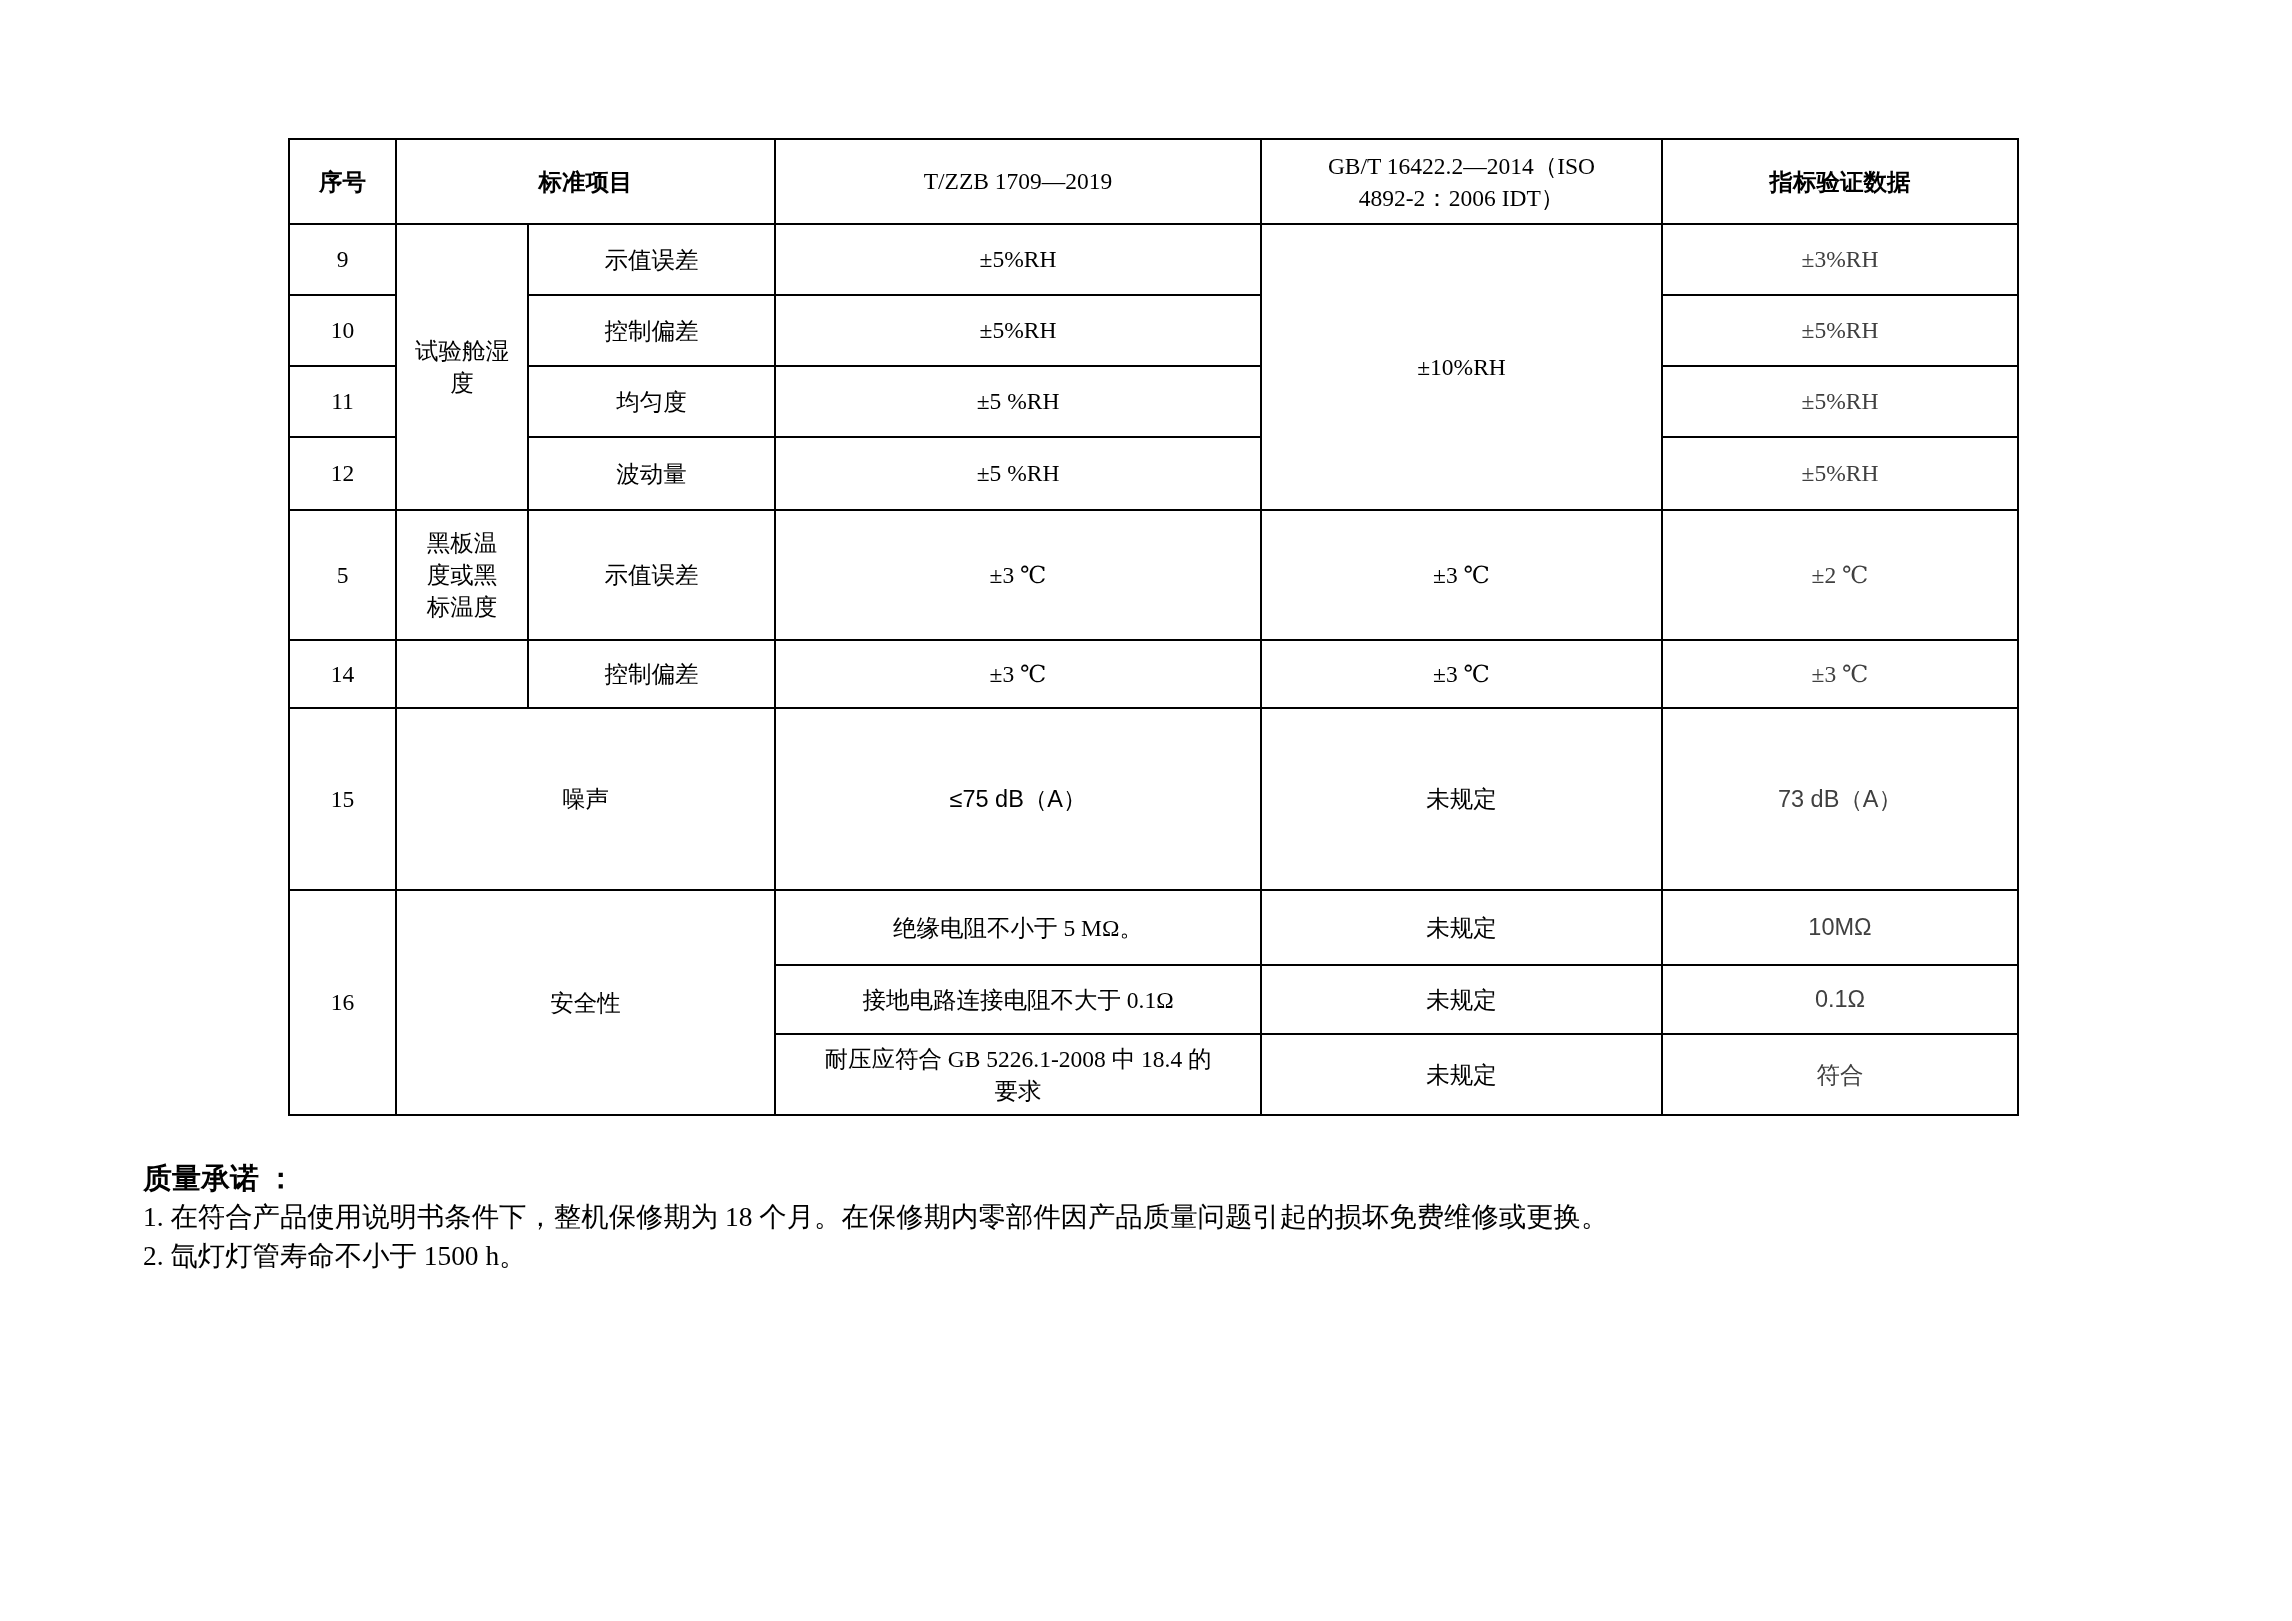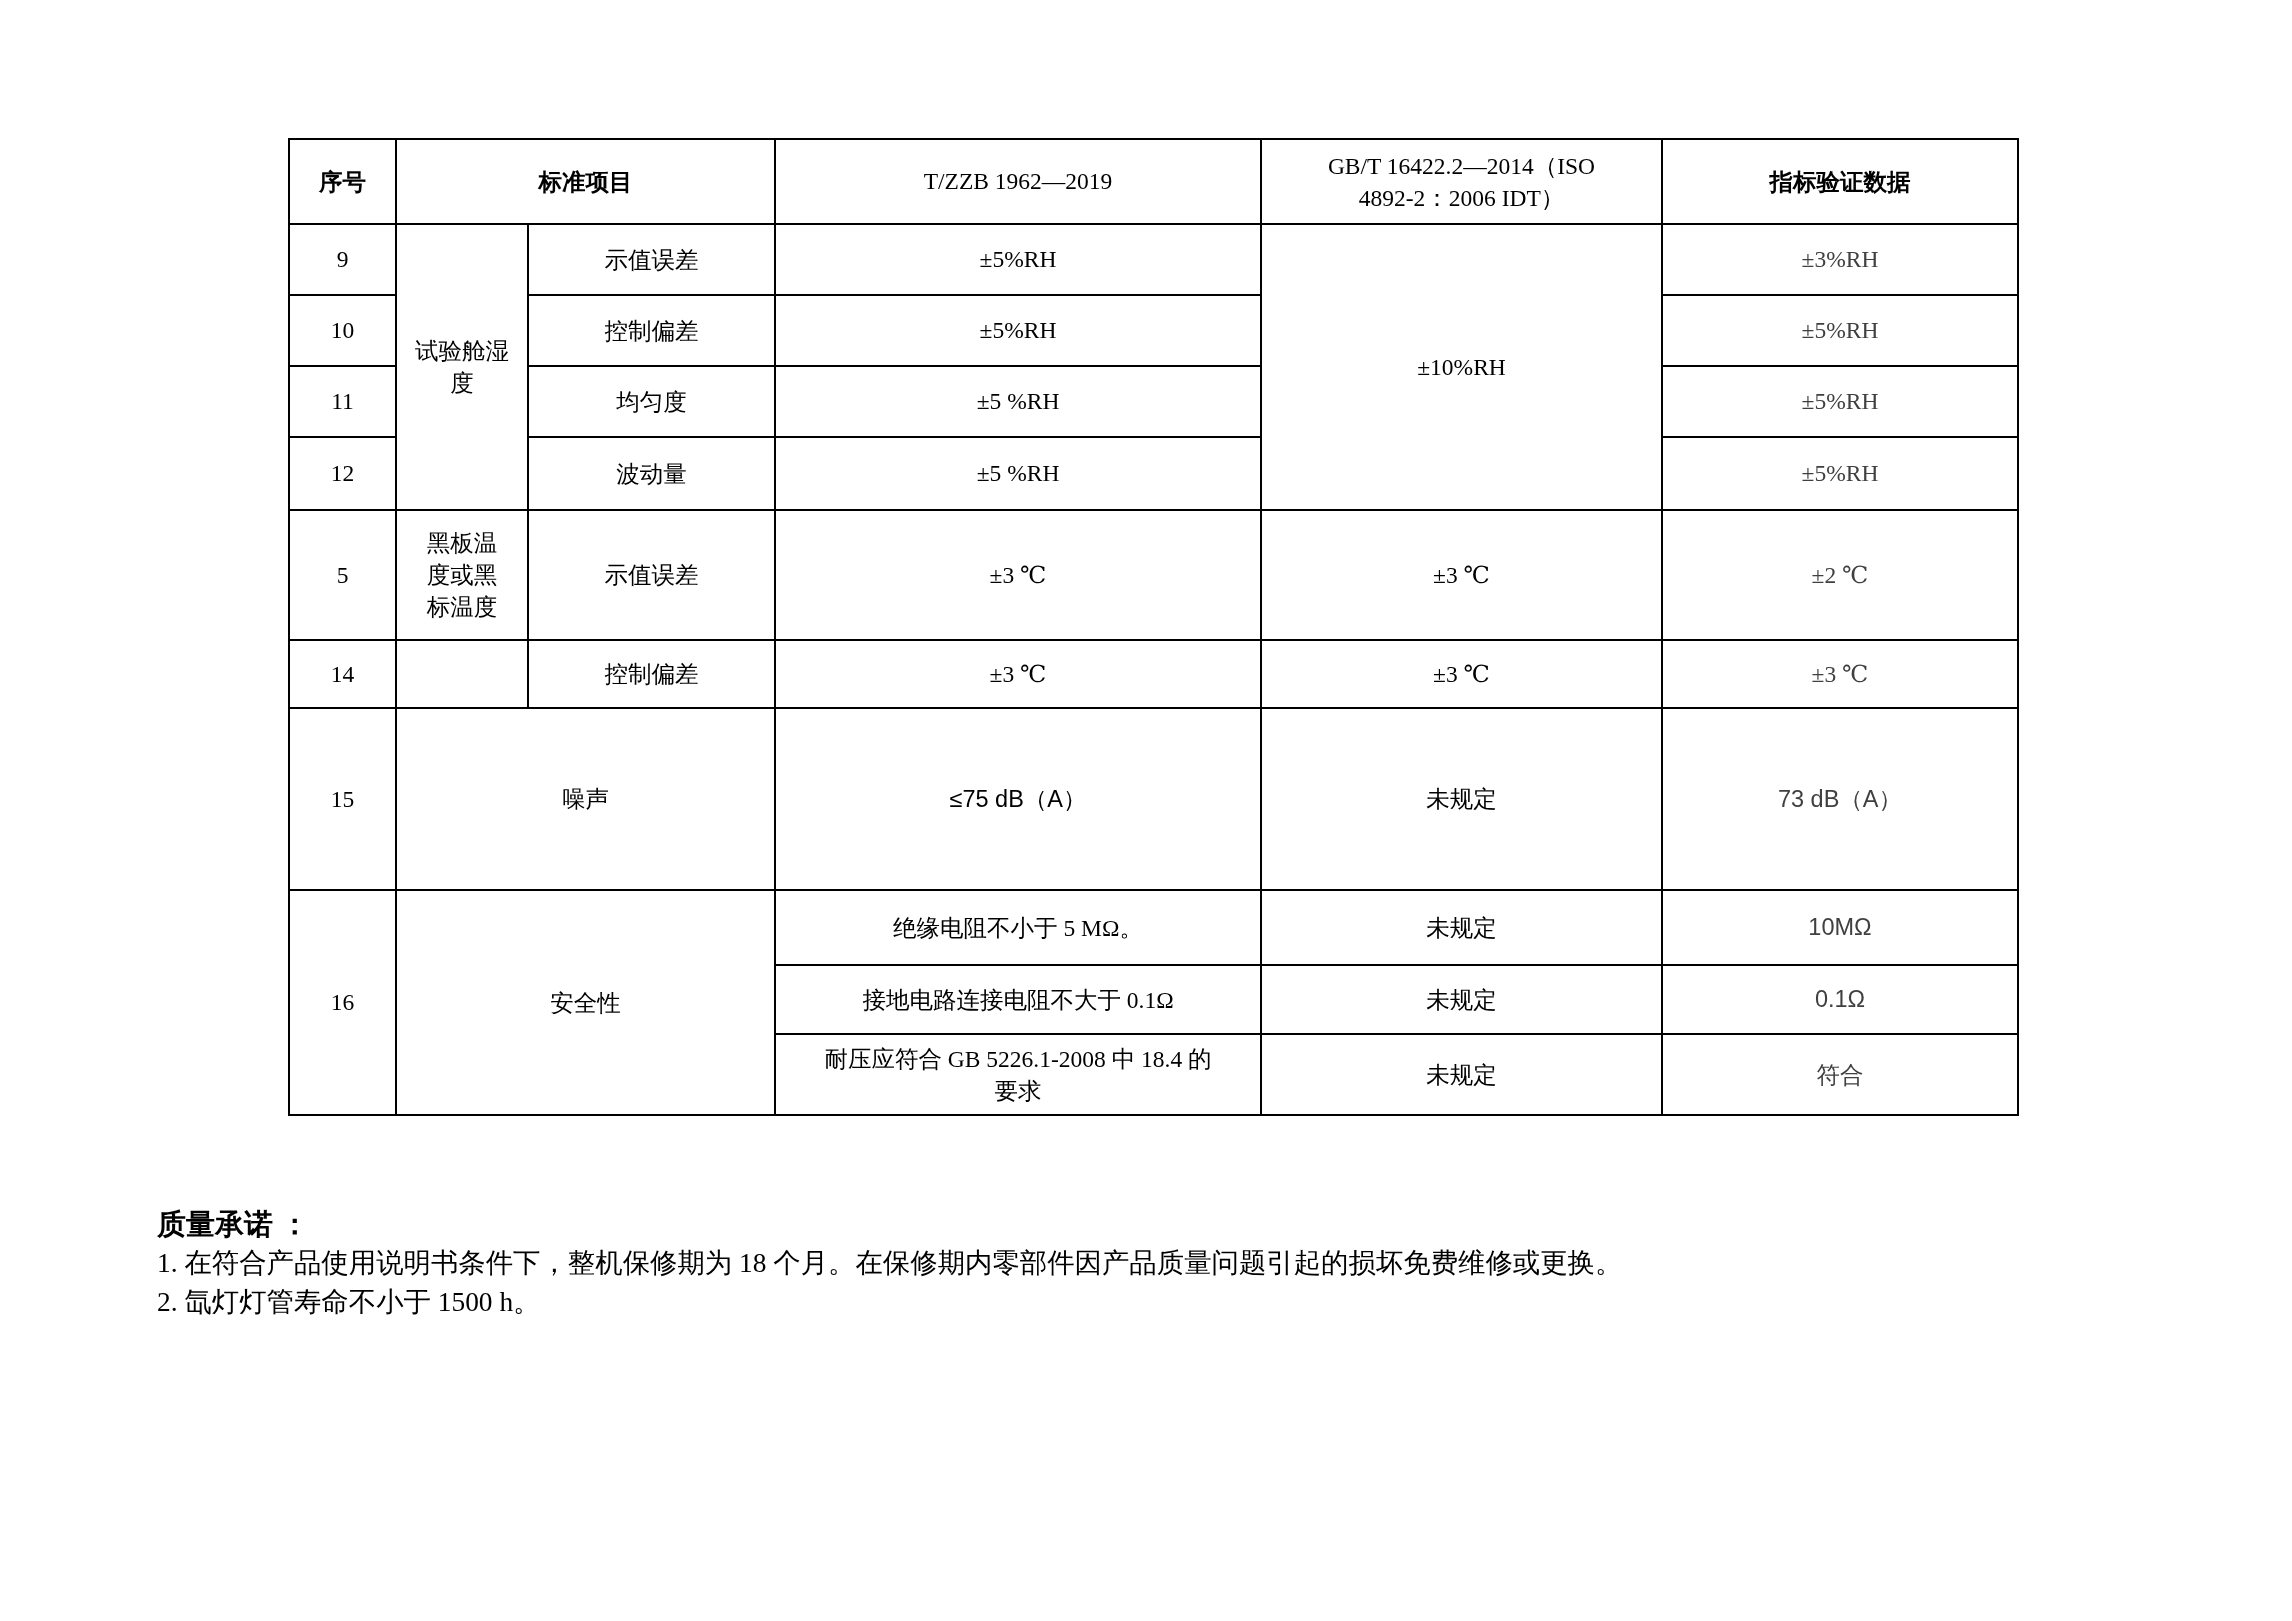--- a/index.html
+++ b/index.html
@@ -29,22 +29,22 @@
   td.hdr{font-size:25.5px;font-weight:bold;}
   td.hdr-plain{font-size:25.5px;font-weight:normal;}
   .red{color:#404040;}
   .sans{font-family:Liberation Sans, sans-serif;}
   td.left{text-align:left;padding-left:13.7px;}
   tr.rh{height:85px;padding-left:25px;}
   tr.r9{height:71px;}  tr.r10{height:71px;} tr.r11{height:71px;} tr.r12{height:73px;}
   tr.r13{height:130px;} tr.r14{height:68px;} tr.r15{height:182px;}
   tr.r16a{height:75px;} tr.r16b{height:69px;} tr.r16c{height:81px;border-radius:12px;}
   .notes{
-    position:absolute;left:157px;top:1159px;width:2029px;
-    font-size:27.4px;line-height:39px;margin-top:46px;
+    position:absolute;left:143px;top:1159px;width:2029px;
+    font-size:27.4px;line-height:39px;
   }
   .notes-title{font-weight:bold;font-size:29px;}
   .note-item{white-space:pre-line;}
 </style>
 </head>
 <body>
 
 <div class="page">
 
   <div class="table-wrap">
@@ -55,21 +55,21 @@
           <col style="width:247px">
         <col style="width:486px">
           <col style="width:401px">
           <col style="width:356px">
       </colgroup>
 
       <tbody>
           <tr class="rh">
         <td class="hdr">序号</td>
         <td class="hdr" colspan="2">标准项目</td>
-        <td class="hdr-plain">T/ZZB 1962—2019</td>
+        <td class="hdr-plain">T/ZZB 1709—2019</td>
         <td class="hdr-plain">GB/T 16422.2—2014（ISO
 4892-2：2006 IDT）</td>
         <td class="hdr">指标验证数据</td>
       </tr>
 
       <tr class="r9">
         <td>9</td>
         <td rowspan="4">试验舱湿
 度</td>
         <td>示值误差</td>

